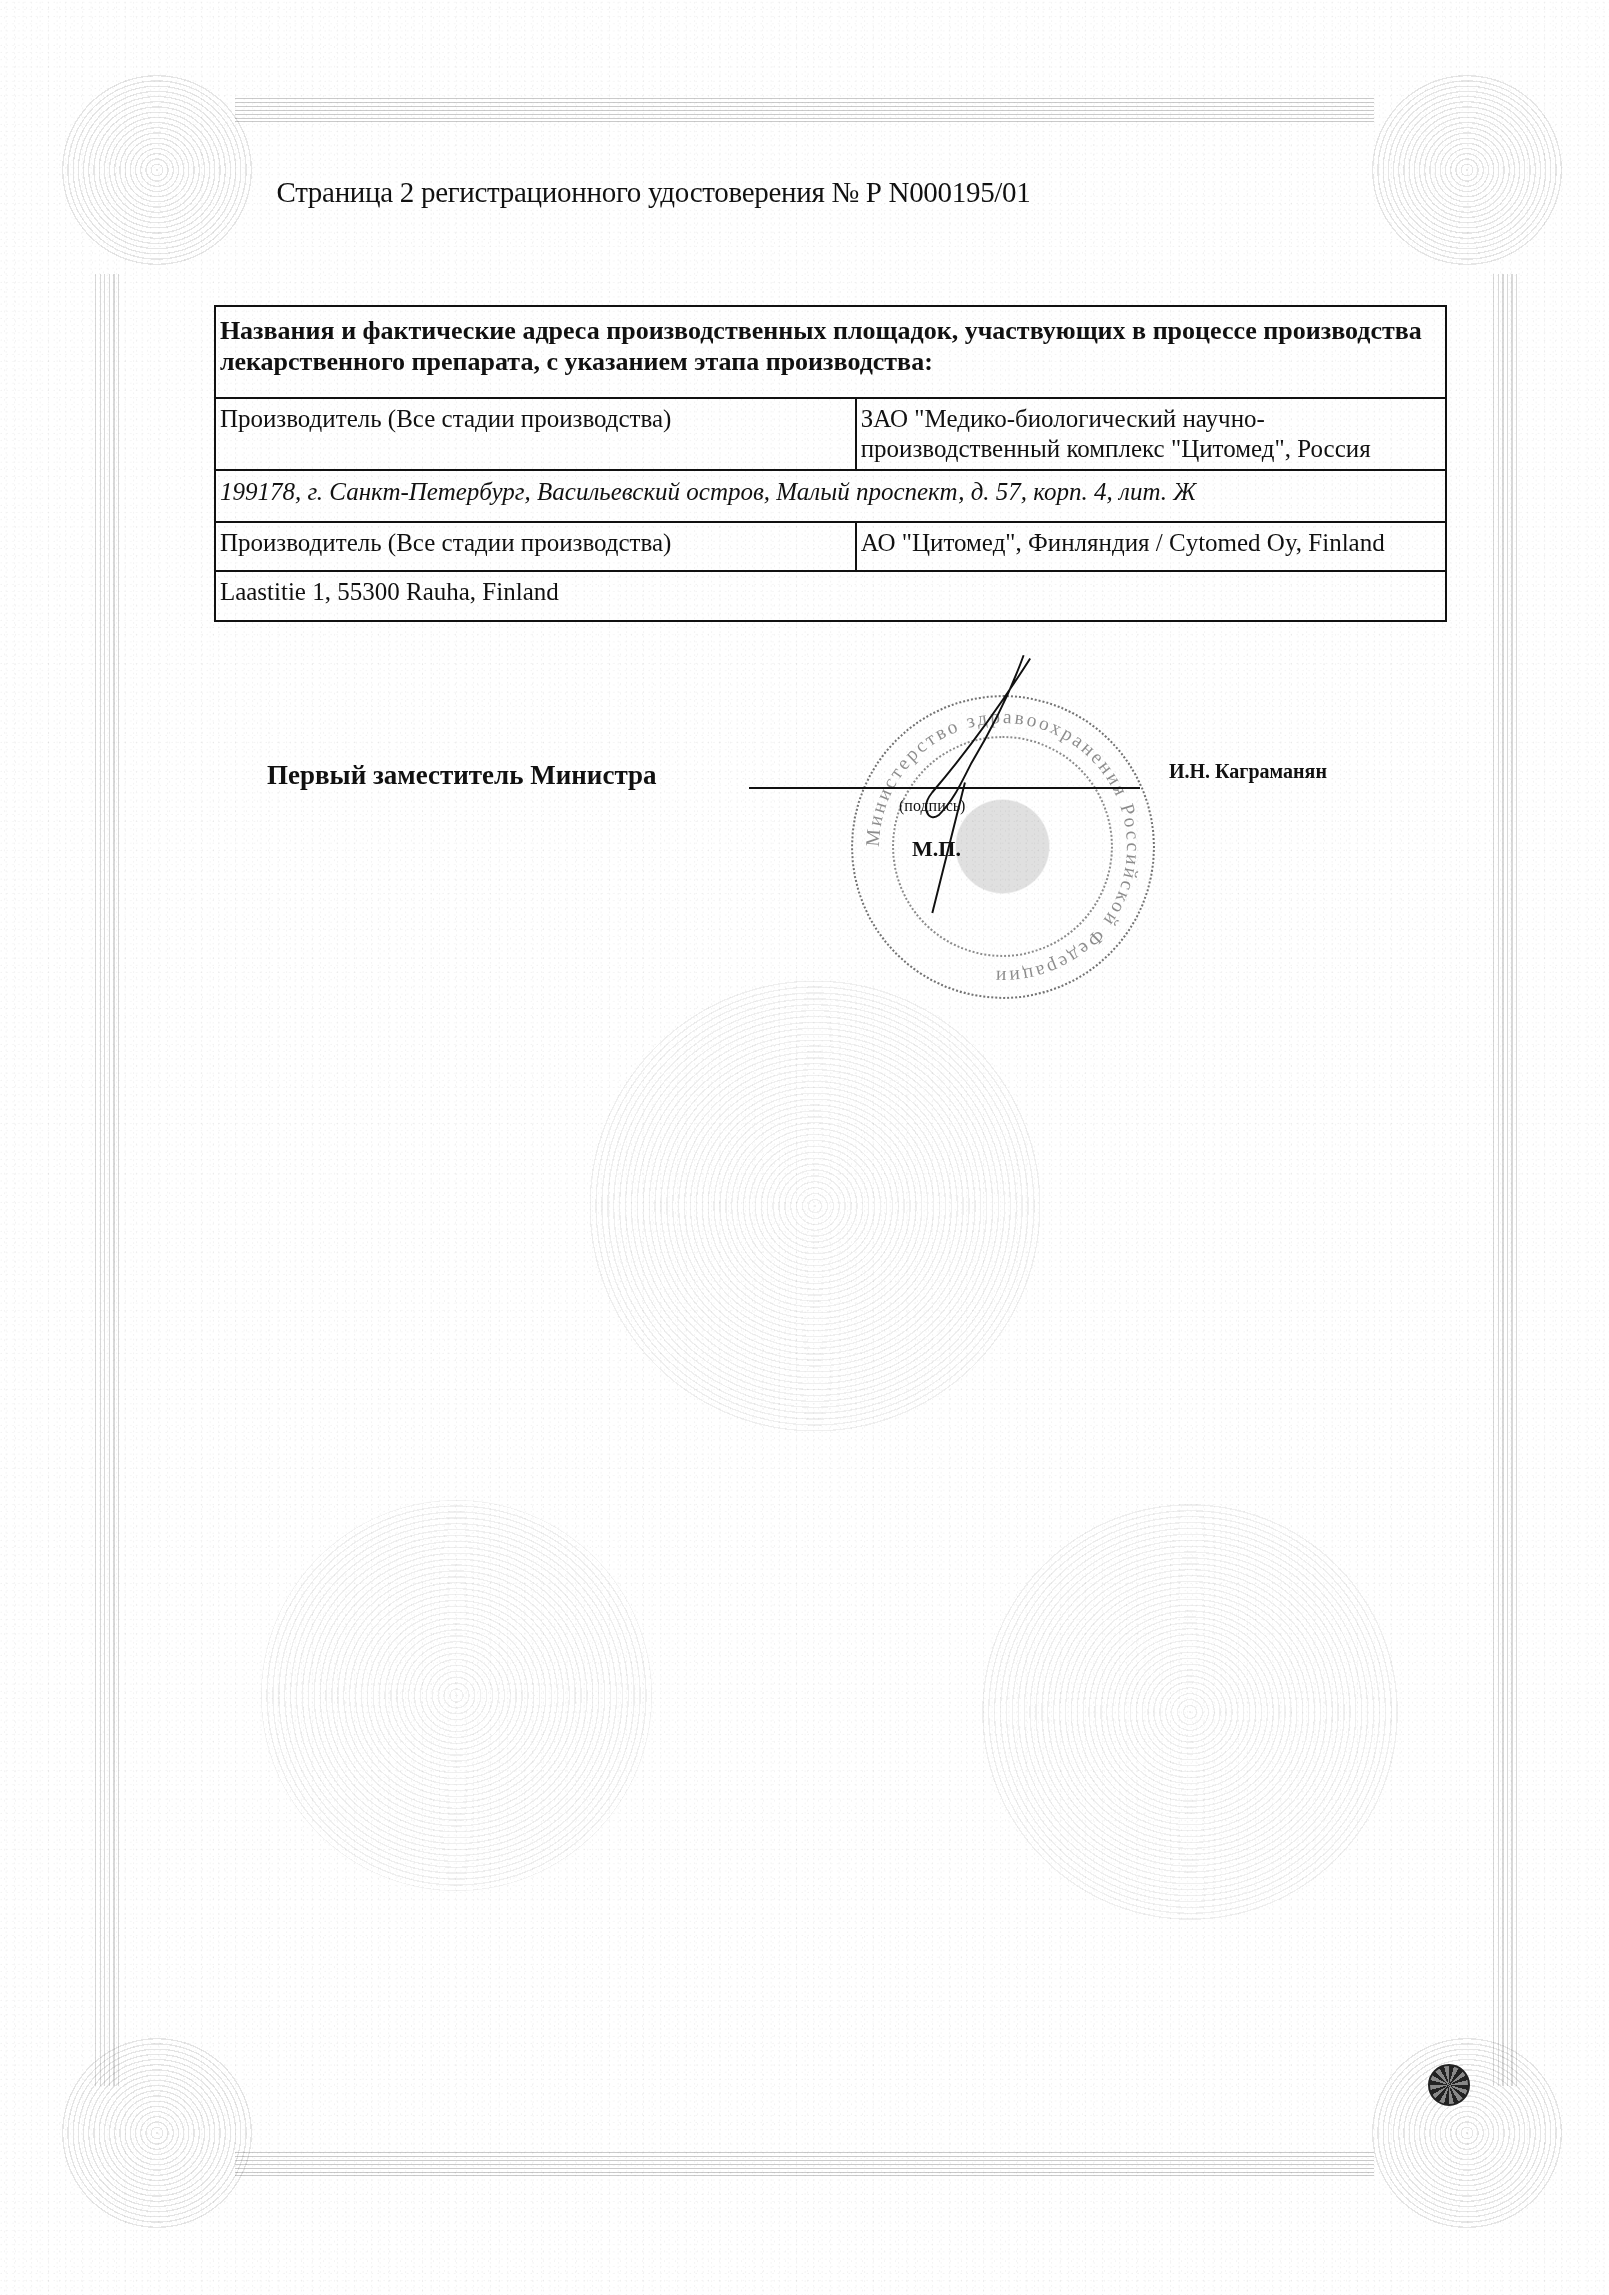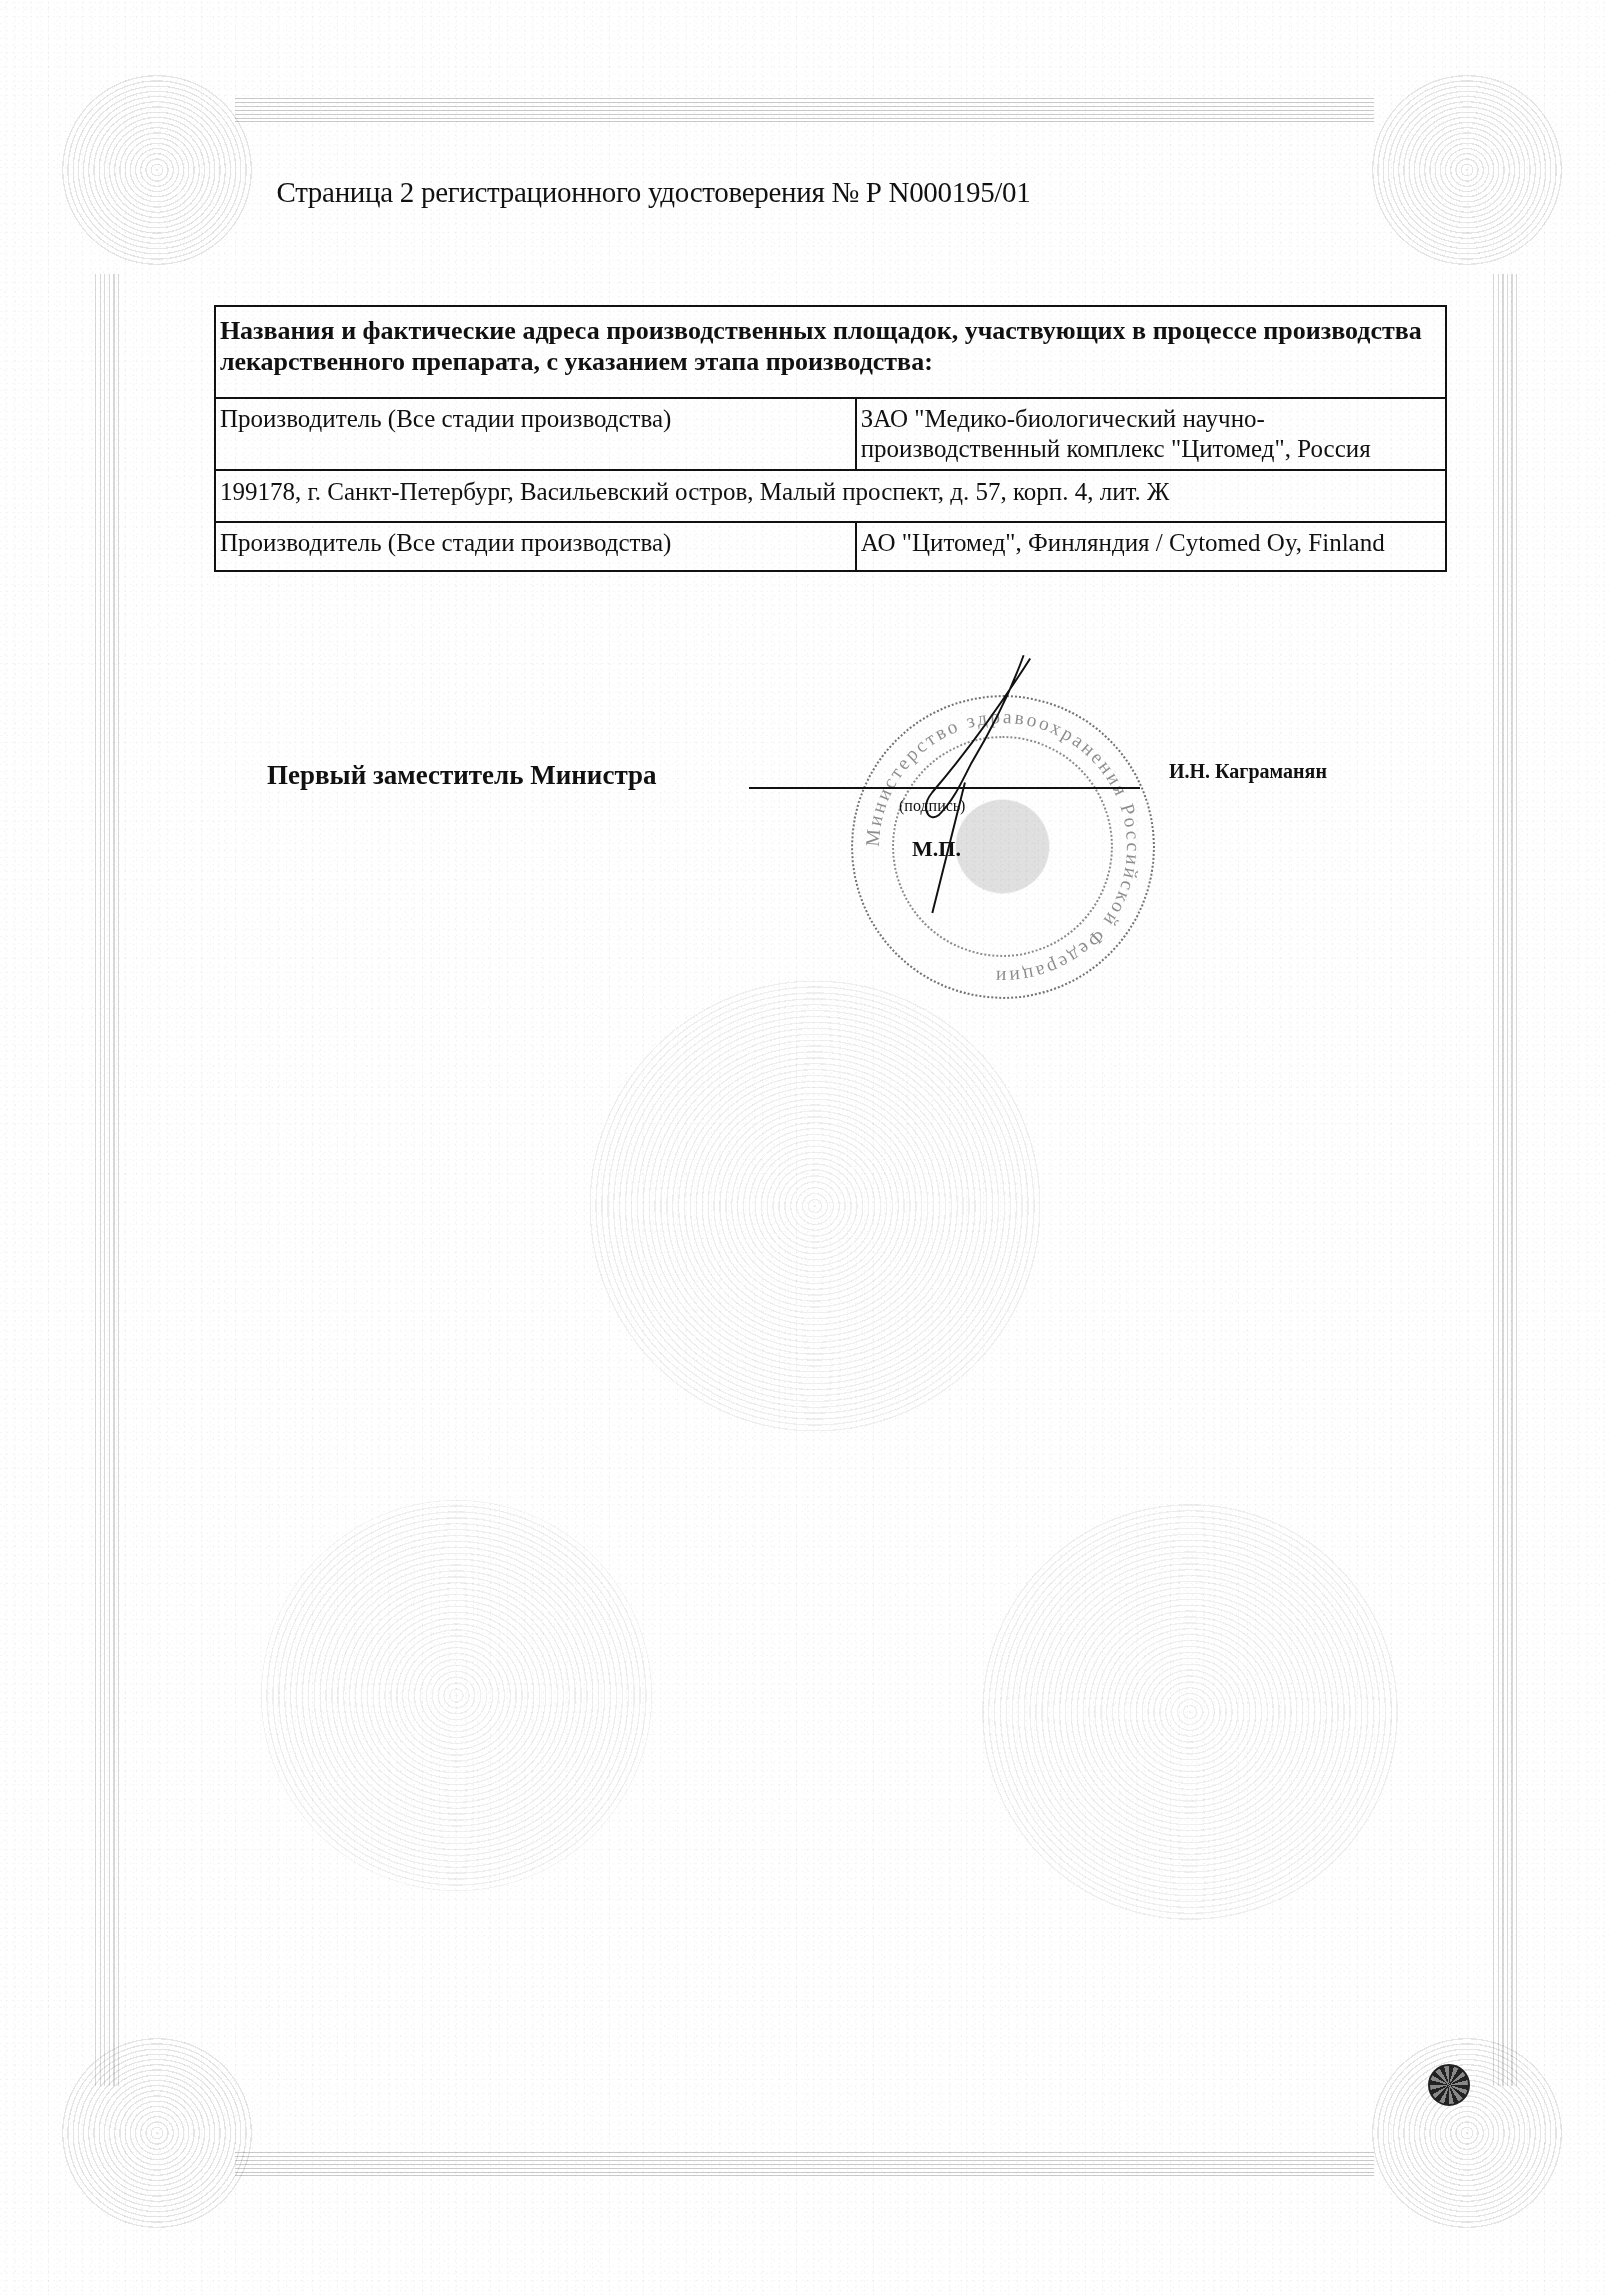--- a/index.html
+++ b/index.html
@@ -54,21 +54,21 @@
   table.sites {
     position: absolute; left: 214px; top: 305px; width: 1233px;
     border-collapse: collapse; font-size: 25px;
   }
   table.sites td {
     border: 2px solid #111; padding: 5.2px 3.9px; vertical-align: top; line-height: 1.2;
   }
   .hdr-cell { font-weight: bold; font-size: 26px; height: 77px; padding-top: 7.8px !important; margin-top: 12px; }
   .role-cell { width: 631px; }
   .r1 td { height: 55px; }
-  .r2 td { height: 39px; }
+  .r2 td { height: 39px; font-style: italic; }
   .r3 td { height: 37px; }
   .r4 td { height: 38px; }
 
   .sign-block {
     position: absolute; top: 760px; left: 0; width: 1609px; height: 39px;
   }
   .sign-title {
     position: absolute; left: 267px; top: 0; font-size: 27px; font-weight: bold;
   }
   .sign-line {
@@ -133,20 +133,23 @@
     <td class="role-cell">Производитель (Все стадии производства)</td>
     <td>ЗАО "Медико-биологический научно-производственный комплекс "Цитомед", Россия</td>
   </tr>
   <tr class="r2">
     <td colspan="2">199178, г. Санкт-Петербург, Васильевский остров, Малый проспект, д. 57, корп. 4, лит. Ж</td>
   </tr>
   <tr class="r3">
     <td class="role-cell">Производитель (Все стадии производства)</td>
     <td>АО "Цитомед", Финляндия / Cytomed Oy, Finland</td>
   </tr>
+  <tr class="r4">
+    <td colspan="2">Laastitie 1, 55300 Rauha, Finland</td>
+  </tr>
 </tbody>
   </table>
 
 <div class="stamp">
   <div class="stamp-inner"></div>
   <svg class="stamp-text" viewBox="0 0 460 460">
     <defs>
       <path id="ring" d="M230,230 m-190,0 a190,190 0 1,1 380,0 a190,190 0 1,1 -380,0"></path>
     </defs>
     <text font-size="30" fill="rgba(0,0,0,0.45)" font-family="Liberation Serif, serif" letter-spacing="4">

